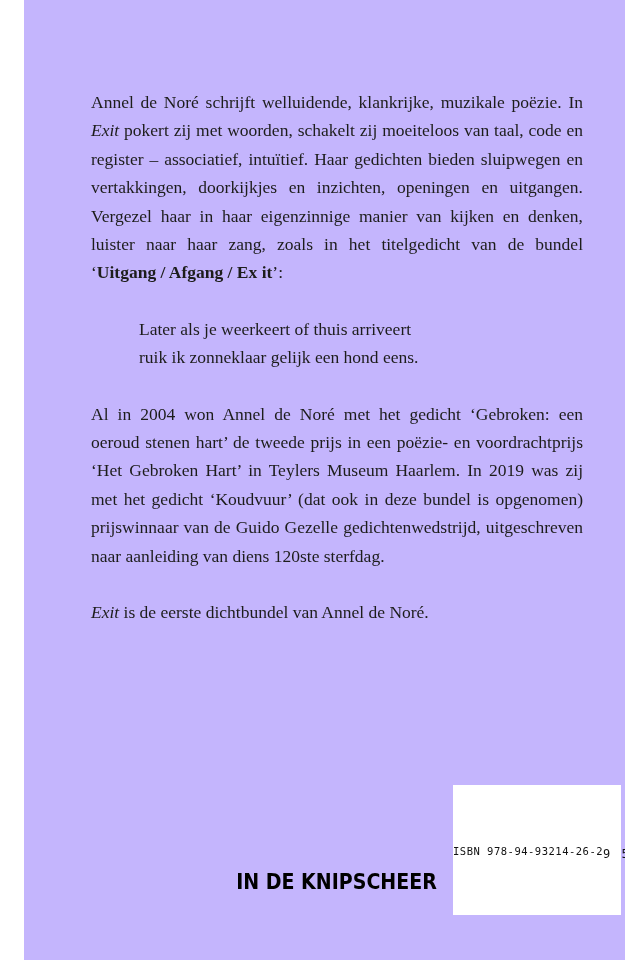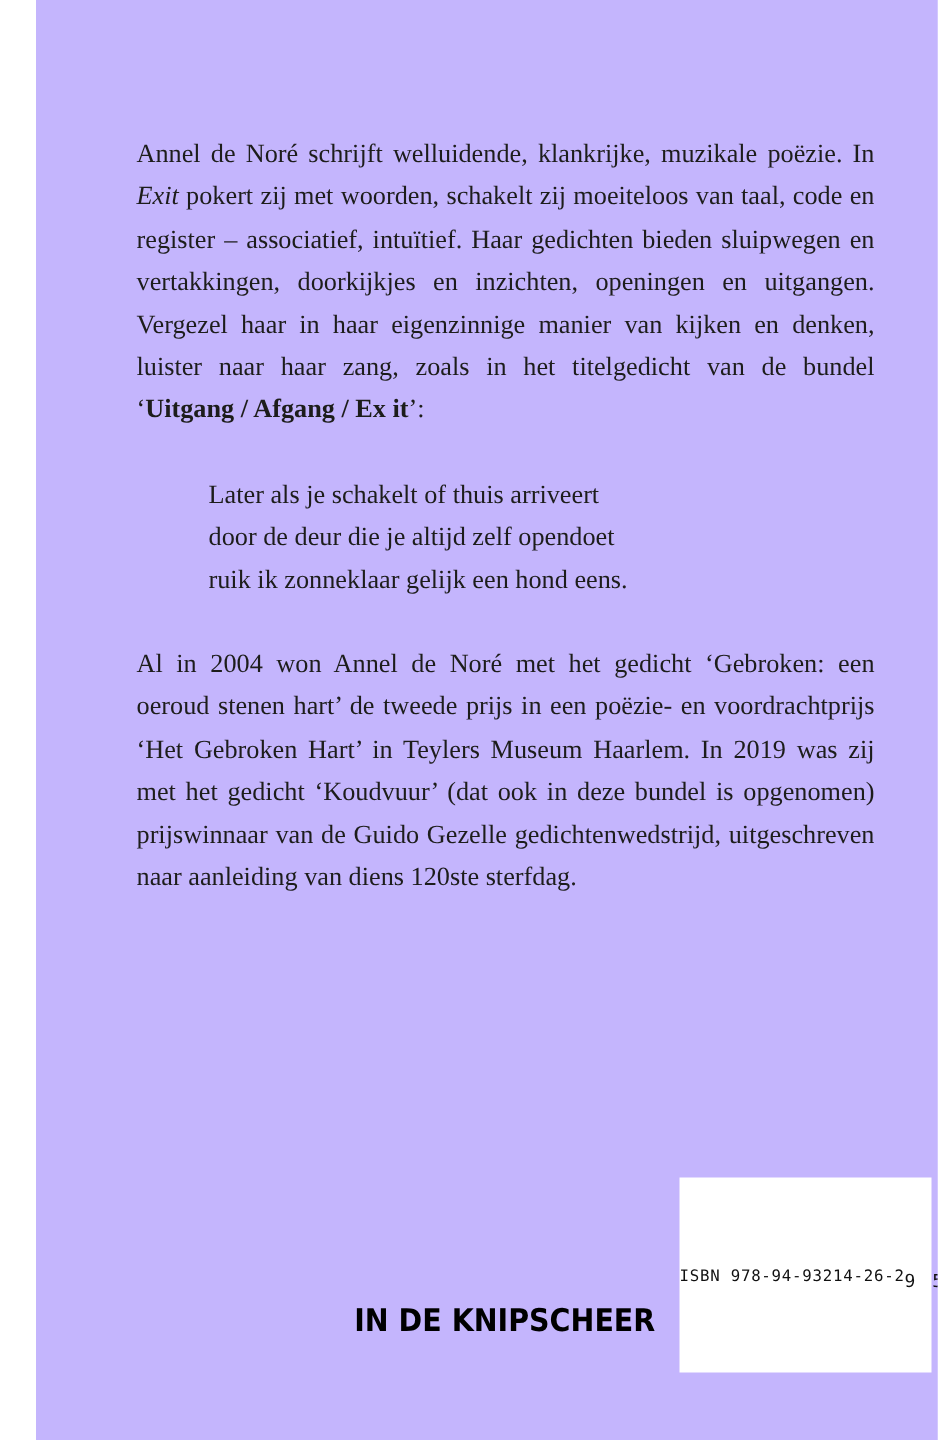--- a/index.html
+++ b/index.html
@@ -92,28 +92,28 @@
 <body>
 
 <div class="cover">
 
   <div class="text-block">
 
     <p class="para justify"><span>Annel de Noré schrijft welluidende, klankrijke, muzikale poëzie. In </span><em>Exit</em><span> pokert zij met woorden, schakelt zij moeiteloos van taal, code en register – associatief, intuïtief. Haar gedichten bieden sluipwegen en vertakkingen, doorkijkjes en inzichten, openingen en uitgangen. Vergezel haar in haar eigenzinnige manier van kijken en denken, luister naar haar zang, zoals in het titelgedicht van de bundel ‘</span><strong>Uitgang / Afgang / Ex it</strong><span>’:</span></p>
 
     <div class="poem">
       <div class="stanza">
-        <div class="poem-line">Later als je schakelt of thuis arriveert</div>
-        <div class="poem-line">door de deur die je altijd zelf opendoet</div>
+        <div class="poem-line">Later als je weerkeert of thuis arriveert</div>
         <div class="poem-line">ruik ik zonneklaar gelijk een hond eens.</div>
       </div>
     </div>
 
     <p class="para justify">Al in 2004 won Annel de Noré met het gedicht ‘Gebroken: een oeroud stenen hart’ de tweede prijs in een poëzie- en voordrachtprijs ‘Het Gebroken Hart’ in Teylers Museum Haarlem. In 2019 was zij met het gedicht ‘Koudvuur’ (dat ook in deze bundel is opgenomen) prijswinnaar van de Guido Gezelle gedichtenwedstrijd, uitgeschreven naar aanleiding van diens 120ste sterfdag.</p>
 
+    <p class="para closing"><em>Exit</em><span> is de eerste dichtbundel van Annel de Noré.</span></p>
 
   </div>
 
   <div class="publisher-logo">IN DE KNIPSCHEER</div>
 
   <div class="barcode-panel">
     <div class="isbn-label">ISBN 978-94-93214-26-2</div>
     <div class="barcode-bars"></div>
     <div class="barcode-number">9 516841 214262</div>
   </div>

